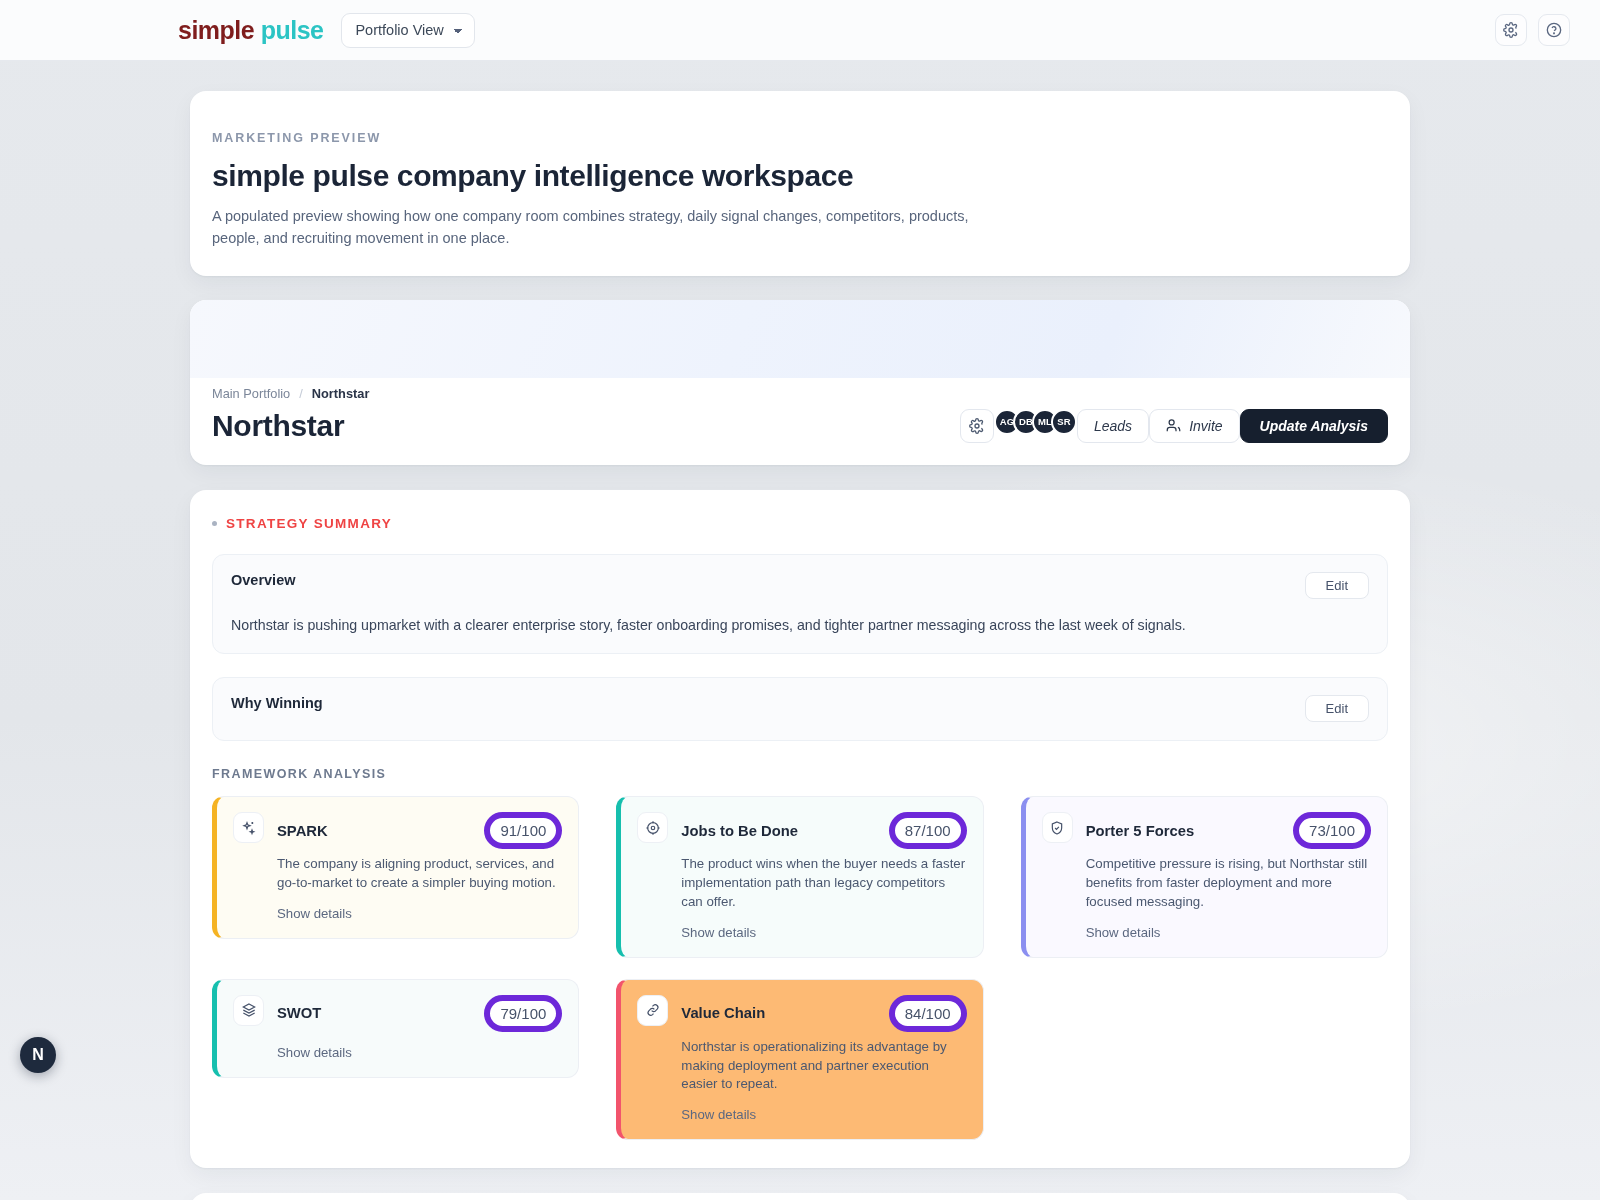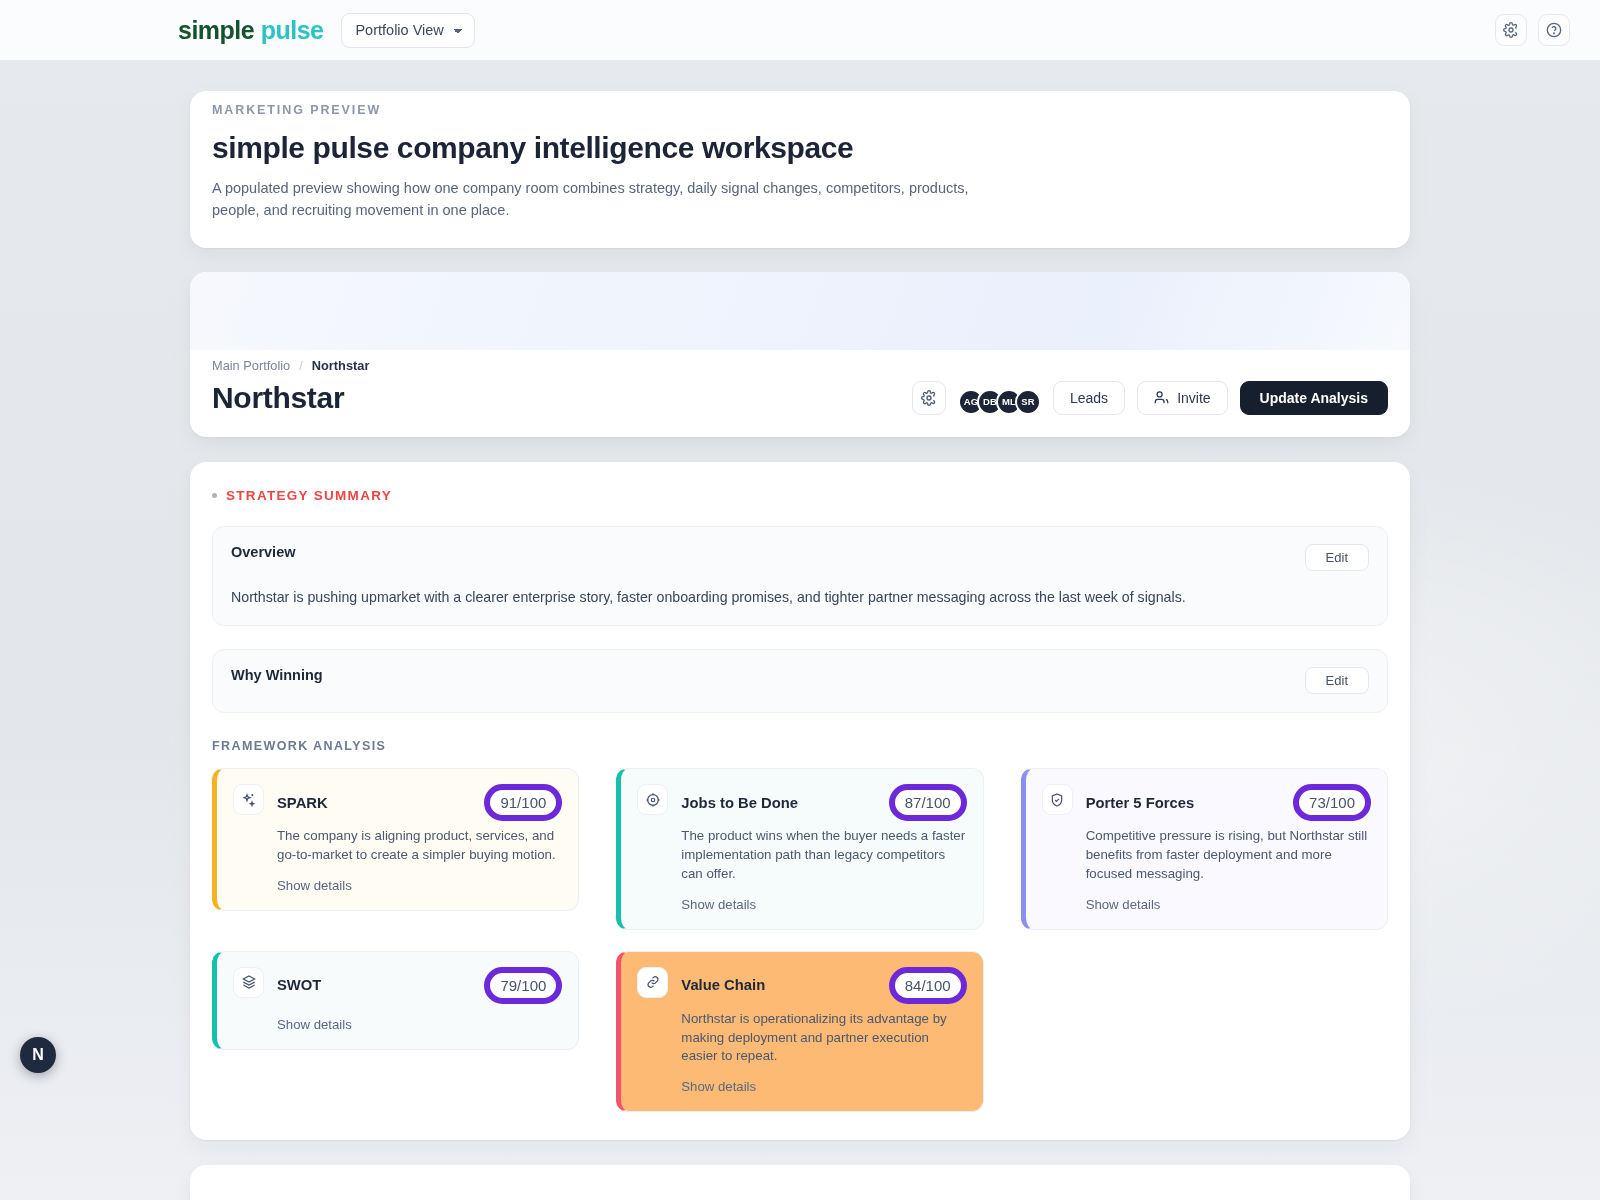--- a/index.html
+++ b/index.html
@@ -19,21 +19,21 @@
 
   
   .topbar {
     height: 61px; background: #fbfcfd;
     border-bottom: 1px solid #e6e9ee;
     display: flex; align-items: center;
     padding: 0 30px 0 178px;
     position: relative; z-index: 5;
   }
   .logo { font-size: 25px; font-weight: 700; letter-spacing: -.5px; white-space: nowrap; }
-  .logo .a { color: #14532d; }
+  .logo .a { color: #7f1d1d; }
   .logo .b { color: #2bc4c4; }
   .view-select {
     margin-left: 18px;
     height: 35px; padding: 0 30px 0 13px;
     border: 1px solid #e2e6ec; border-radius: 9px;
     background: #fff;
     color: #3c4858; font-size: 14.5px;
     font-family: "Liberation Sans", sans-serif;
     appearance: none; -webkit-appearance: none;
     background-image:
@@ -53,21 +53,21 @@
   }
 
   
   .wrap { width: 1220px; margin: 0 auto; padding-top: 30px; }
   .card {
     background: #fff; border-radius: 16px;
     box-shadow: 0 1px 2px rgba(20,30,50,.05), 0 8px 22px rgba(20,30,50,.05);
   }
 
   
-  .hero { padding: 12px 0 26px; }
+  .hero { padding: 40px 0 26px; }
   .hero-inner { padding: 0 22px; }
   .eyebrow {
     font-size: 12.5px; letter-spacing: 1.9px; font-weight: 600;
     color: #8c97ab; text-transform: uppercase;
   }
   .hero h1 {
     font-size: 30px; font-weight: 700; color: #1b2537;
     letter-spacing: -.4px; margin: 14px 0 13px;
   }
   .hero p {
@@ -81,41 +81,42 @@
     background: linear-gradient(110deg, #f6f8fd 0%, #eef3fd 45%, #eaf0fc 75%, #f7f9fd 100%);
   }
   .company-inner { padding: 0 22px; }
   .crumb { font-size: 12.8px; display: flex; align-items: center; gap: 9px;
            margin-top: 8px; }
   .crumb a { color: #7b8699; text-decoration: none; cursor: pointer; }
   .crumb .sep { color: #c3cad6; }
   .crumb .cur { color: #2a3448; font-weight: 600; }
   .company-row { display: flex; align-items: center; margin-top: 8px; }
   .company-name { font-size: 30px; font-weight: 700; color: #1b2537; letter-spacing: -.3px; }
-  .actions { margin-left: auto; display: flex; align-items: flex-end; gap: 12px; }
+  .actions { margin-left: auto; display: flex; align-items: flex-start; }
   .gear-sq {
     width: 34px; height: 34px; border-radius: 9px;
     border: 1px solid #e3e7ee; background: #fff;
     display: flex; align-items: center; justify-content: center;
     color: #4b5straw; color: #4b5straw; color: #4d5a70; cursor: pointer;
   }
   .avatars { display: flex; }
   .avatars .av {
     width: 26px; height: 26px; border-radius: 50%;
     background: #1b2537; color: #fff; font-size: 9.5px; font-weight: 700;
     display: flex; align-items: center; justify-content: center;
     border: 2px solid #fff; margin-left: -7px; cursor: pointer;
   }
   .avatars .av:first-child { margin-left: 0; }
   .btn {
     height: 34px; padding: 0 16px; border-radius: 9px;
     border: 1px solid #e3e7ee; background: #fff;
     font-size: 14px; color: #2d384b; cursor: pointer;
     display: flex; align-items: center; gap: 8px;
     font-family: "Liberation Sans", sans-serif;
+    font-style: italic;
   }
   .btn-dark {
     background: #161f2e; border-color: #161f2e; color: #fff;
     font-weight: 600; padding: 0 19px;
   }
 
   
   .section { margin-top: 25px; padding: 26px 22px 28px; }
   .section-title {
     font-size: 13.5px; letter-spacing: 1.3px; font-weight: 700;

